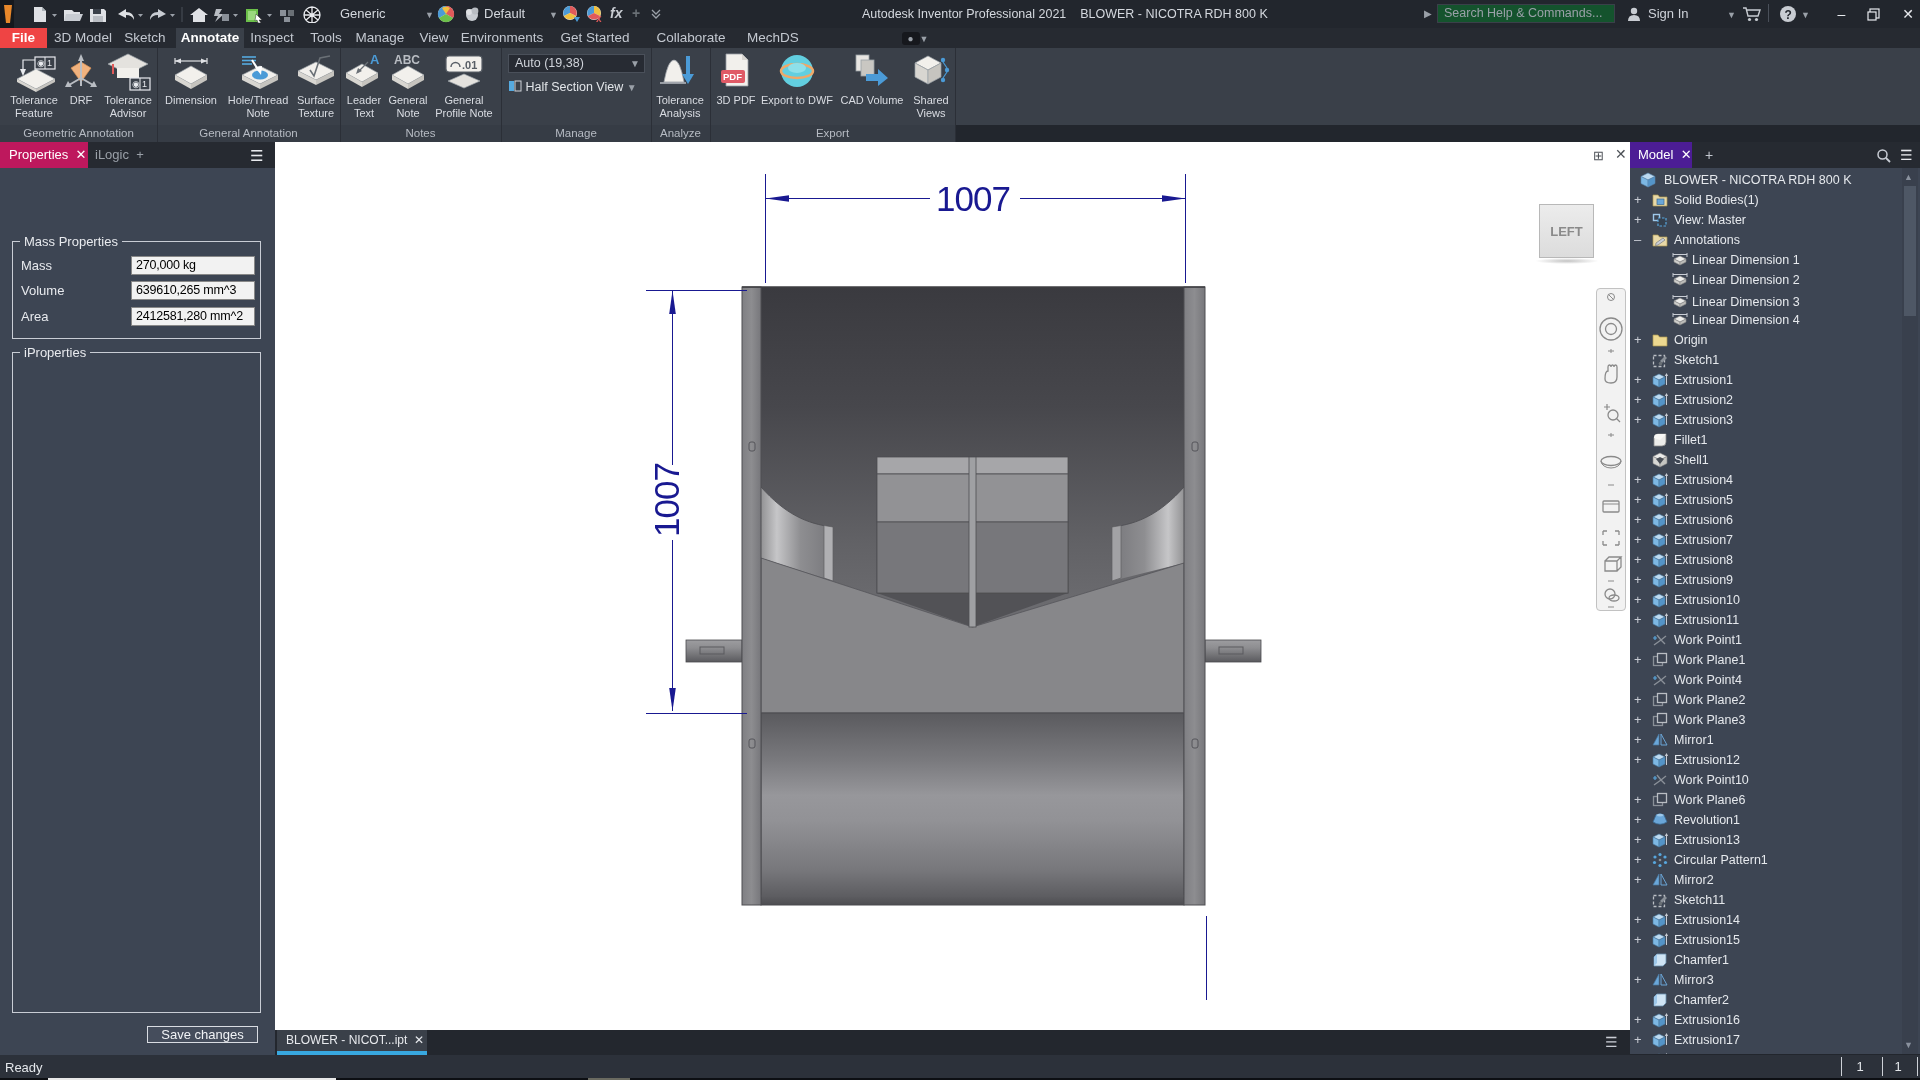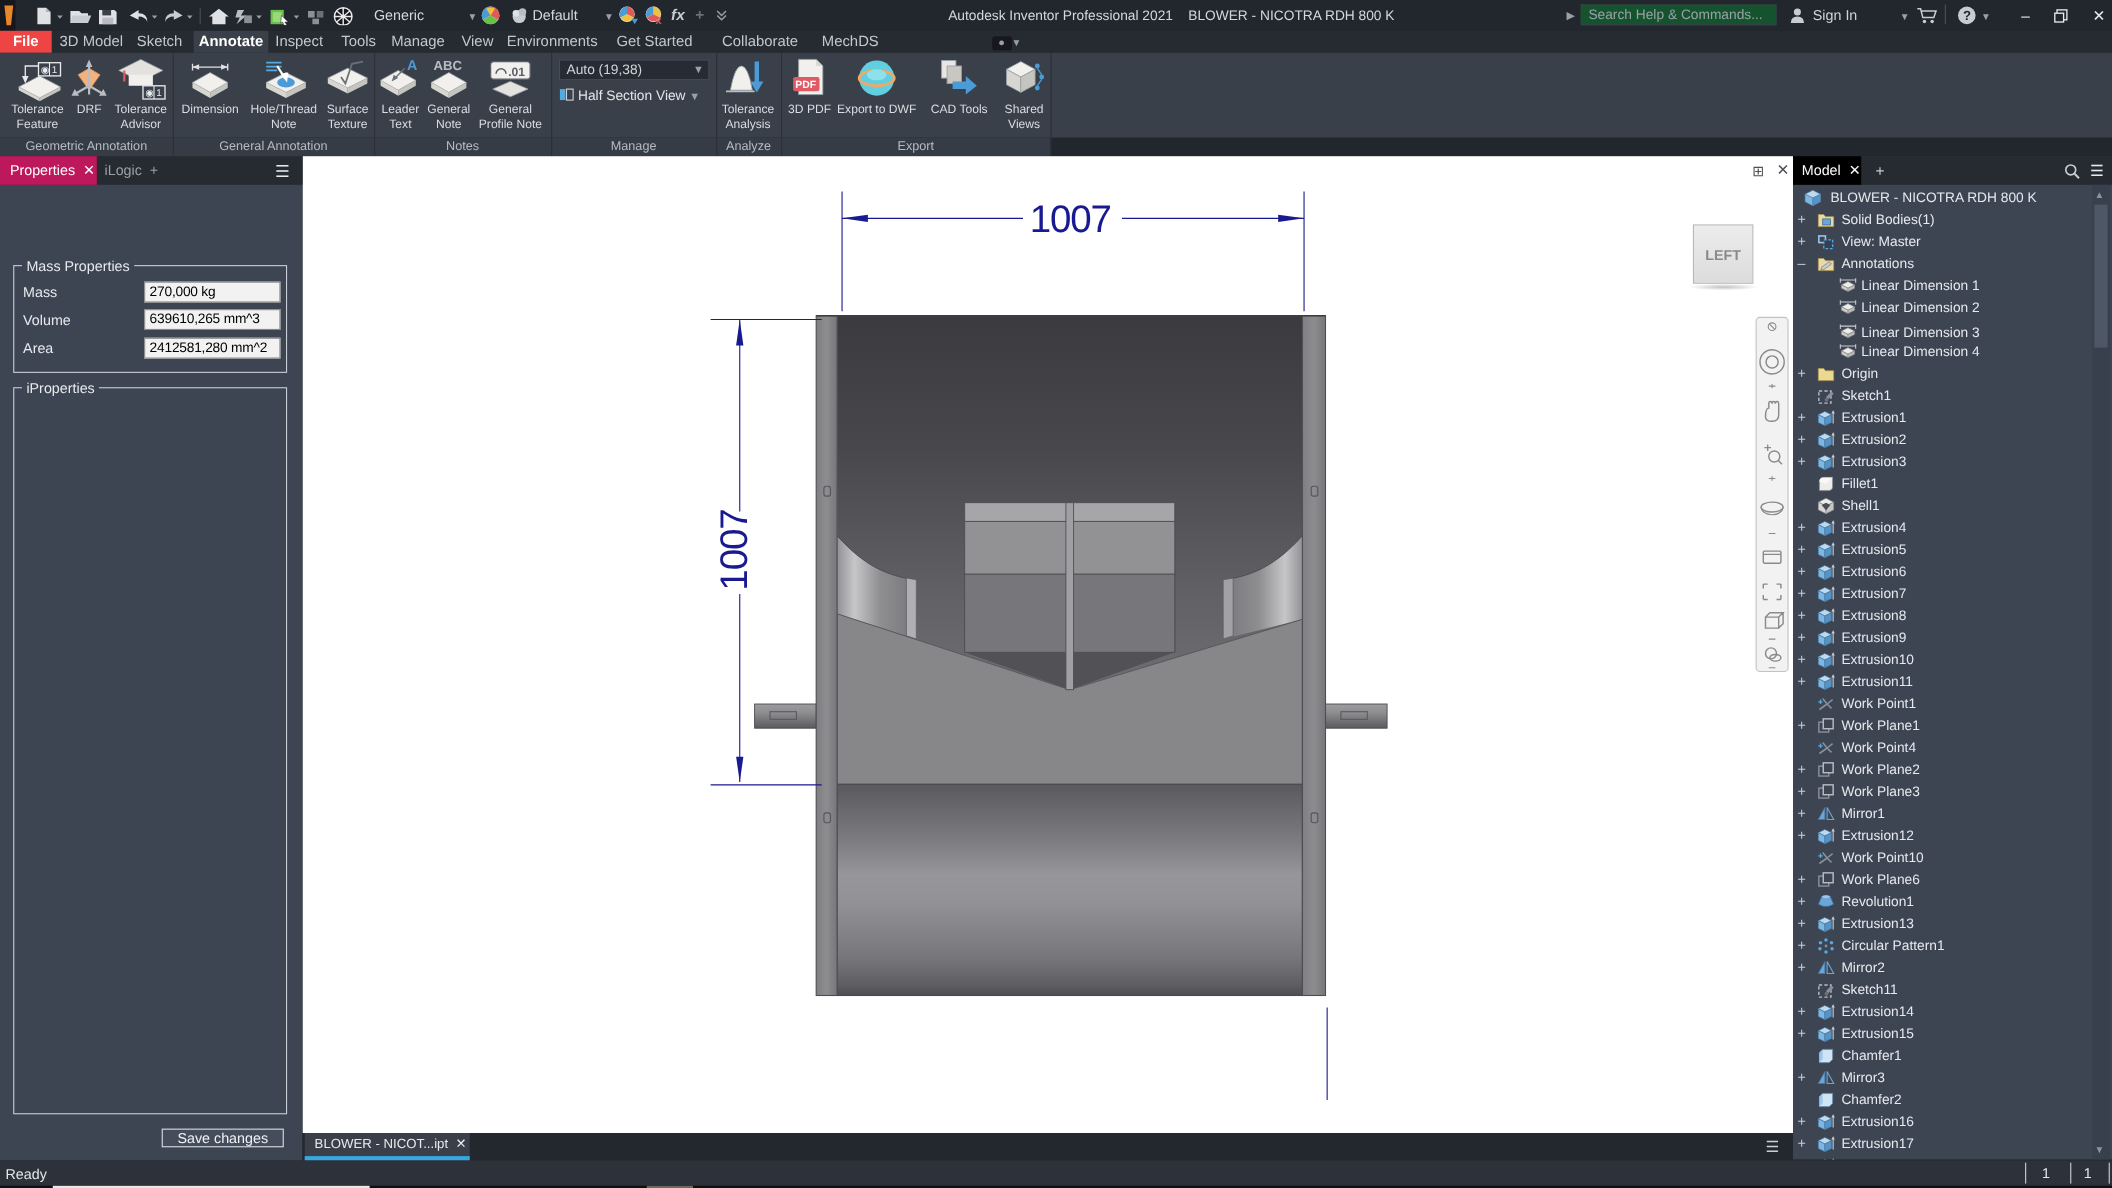--- a/index.html
+++ b/index.html
@@ -26,21 +26,21 @@
 #riblabelbg { position:absolute; left:0; top:0; width:955px; height:17px; background:#363c45; }
 .rsec { position:absolute; top:2px; font-size:11.5px; color:#b6bbc3; text-align:center; }
 .rsep { position:absolute; top:-77px; width:1px; height:94px; background:#2b2f37; }
 .rbtn { position:absolute; text-align:center; color:#d9dce2; font-size:11px; line-height:12.5px; }
 .rbtn .ic { margin:0 auto 2px auto; }
 #leftpanel { left:0; top:142px; width:275px; height:913px; background:#3d4553; }
 #lp-tabs { left:0; top:0px; width:275px; height:26px; background:#262a31; }
 #lp-tabs .tab1 { position:absolute; left:0; top:0; width:88px; height:26px; background:#be185d; color:#fff; font-size:13px; line-height:26px; padding-left:9px; }
 #rightpanel { left:1630px; top:142px; width:290px; height:912px; background:#3d4553; }
 #rp-tabs { left:0; top:0; width:290px; height:26px; background:#262a31; }
-#rp-tabs .tab1 { position:absolute; left:0; top:0; width:62px; height:26px; background:#000000; color:#fff; font-size:13px; line-height:26px; padding-left:8px; }
+#rp-tabs .tab1 { position:absolute; left:0; top:0; width:62px; height:26px; background:#4c1d95; color:#fff; font-size:13px; line-height:26px; padding-left:8px; }
 
 .grp { position:absolute; border:1px solid #c9cdd5; }
 .grplabel { position:absolute; top:-8px; left:7px; background:#3d4553; padding:0 4px; color:#e8eaee; font-size:13px; }
 .field { position:absolute; background:#f2f2f2; border:1px solid #888; color:#000; font-size:12.5px; line-height:17px; padding-left:4px; white-space:nowrap; letter-spacing:-0.2px; }
 .flabel { position:absolute; color:#e8eaee; font-size:13px; }
 
 
 #canvas { left:275px; top:142px; width:1355px; height:888px; background:#ffffff; }
 
 
@@ -362,21 +362,21 @@
     </div>
 
     <div class="rbtn" style="left:836px;top:4px;width:72px;">
       <div class="ic" style="width:40px;height:40px;position:relative;">
         <svg width="40" height="40">
           <rect x="4" y="3" width="13" height="16" fill="#e8e6e2" stroke="#9aa0a6" stroke-width="0.8"></rect>
           <rect x="9" y="8" width="13" height="16" fill="#c9c7c2" stroke="#9aa0a6" stroke-width="0.8"></rect>
           <path d="M14,22 L26,22 L26,17 L36,26 L26,34 L26,29 L14,29 Z" fill="#4b9bd7"></path>
         </svg>
       </div>
-      <div>CAD Tools</div>
+      <div>CAD Volume</div>
     </div>
 
     <div class="rbtn" style="left:908px;top:4px;width:46px;">
       <div class="ic" style="width:40px;height:40px;position:relative;">
         <svg width="40" height="40">
           <polygon points="17,4 30,11 17,18 4,11" fill="#f2f0ec" stroke="#9aa0a6" stroke-width="0.7"></polygon>
           <polygon points="4,11 17,18 17,32 4,25" fill="#d8d6d1" stroke="#9aa0a6" stroke-width="0.7"></polygon>
           <polygon points="30,11 17,18 17,32 30,25" fill="#c6c4bf" stroke="#9aa0a6" stroke-width="0.7"></polygon>
           <circle cx="32" cy="8" r="2.2" fill="#4b9bd7"></circle>
           <circle cx="36" cy="18" r="2.2" fill="#4b9bd7"></circle>

